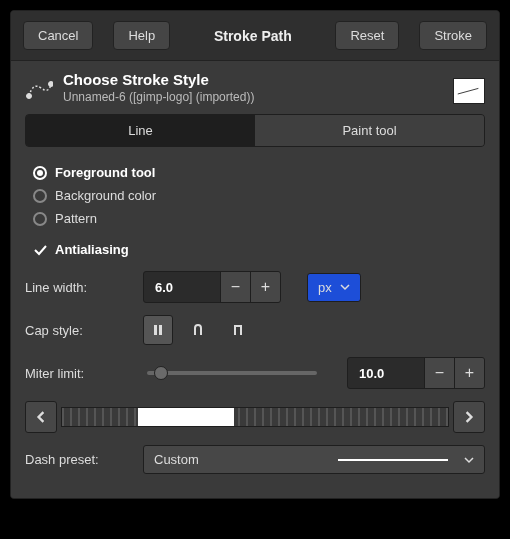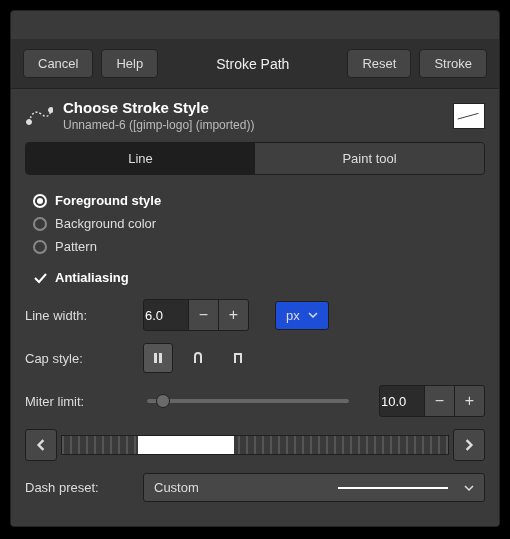--- a/index.html
+++ b/index.html
@@ -12,45 +12,44 @@
   }
   .window {
     width: 490px;
     background: #3a3a3a;
     border: 1px solid #222;
     border-radius: 4px;
     overflow: hidden;
   }
   .titlebar {
     display: flex;
-    gap: 8px;
+    gap: 20px;
     padding: 10px 12px;
     background: #2f2f2f;
     border-bottom: 1px solid #222;
-    margin-top: 28px;
   }
   .tb-btn {
     background: #454545;
     border: 1px solid #222;
     border-radius: 4px;
     color: #ddd;
     padding: 6px 14px;
     font-size: 13px;
     cursor: pointer;
   }
   .tb-title {
     flex: 1;
     text-align: center;
-    font-weight: 400;
+    font-weight: 700;
     font-size: 14px;
     color: #eee;
     align-self: center;
   }
   .content { padding: 10px 14px 18px; background: #3a3a3a; }
-  .header-row { display: flex; gap: 10px; align-items: center; margin-bottom: 10px; }
+  .header-row { display: flex; gap: 10px; align-items: flex-end; margin-bottom: 10px; }
   .header-icon { width: 28px; height: 28px; stroke: #ddd; fill: none; }
   .header-text h2 { font-size: 15px; font-weight: 700; color: #fff; }
   .header-text .sub { font-size: 12px; color: #bbb; margin-top: 2px; }
   .thumb {
     width: 32px; height: 26px;
     background: #fff;
     border: 1px solid #222;
     margin-left: auto;
     position: relative;
   }
@@ -100,21 +99,21 @@
     padding: 6px 0;
   }
   .row-label { width: 92px; color: #ddd; }
   .num-field {
     display: flex; align-items: center;
     background: #2b2b2b; border: 1px solid #1e1e1e;
     border-radius: 3px; overflow: hidden;
   }
   .num-field input {
     background: transparent; border: none; color: #fff;
-    width: 44px; padding: 6px 1px; font-size: 13px; outline: none;
+    width: 76px; padding: 6px 11px; font-size: 13px; outline: none; font-weight: bold;
   }
   .step-btn {
     width: 30px; height: 30px;
     background: #474747; border: none; border-left: 1px solid #1e1e1e;
     color: #ddd; font-size: 16px; cursor: pointer;
     display:flex; align-items:center; justify-content:center;
   }
   .select {
     display: flex; align-items: center; gap: 8px;
     background: #1d4ed8; border: 1px solid #1e1e1e;
@@ -198,21 +197,21 @@
     </div>
 
     <div class="tabs">
       <div class="tab active">Line</div>
       <div class="tab">Paint tool</div>
     </div>
 
     <div class="radios">
       <div class="radio-item">
         <span class="radio-dot checked"></span>
-        <span class="bold">Foreground style</span>
+        <span class="bold">Foreground tool</span>
       </div>
       <div class="radio-item">
         <span class="radio-dot"></span>
         <span>Background color</span>
       </div>
       <div class="radio-item">
         <span class="radio-dot"></span>
         <span>Pattern</span>
       </div>
     </div>

